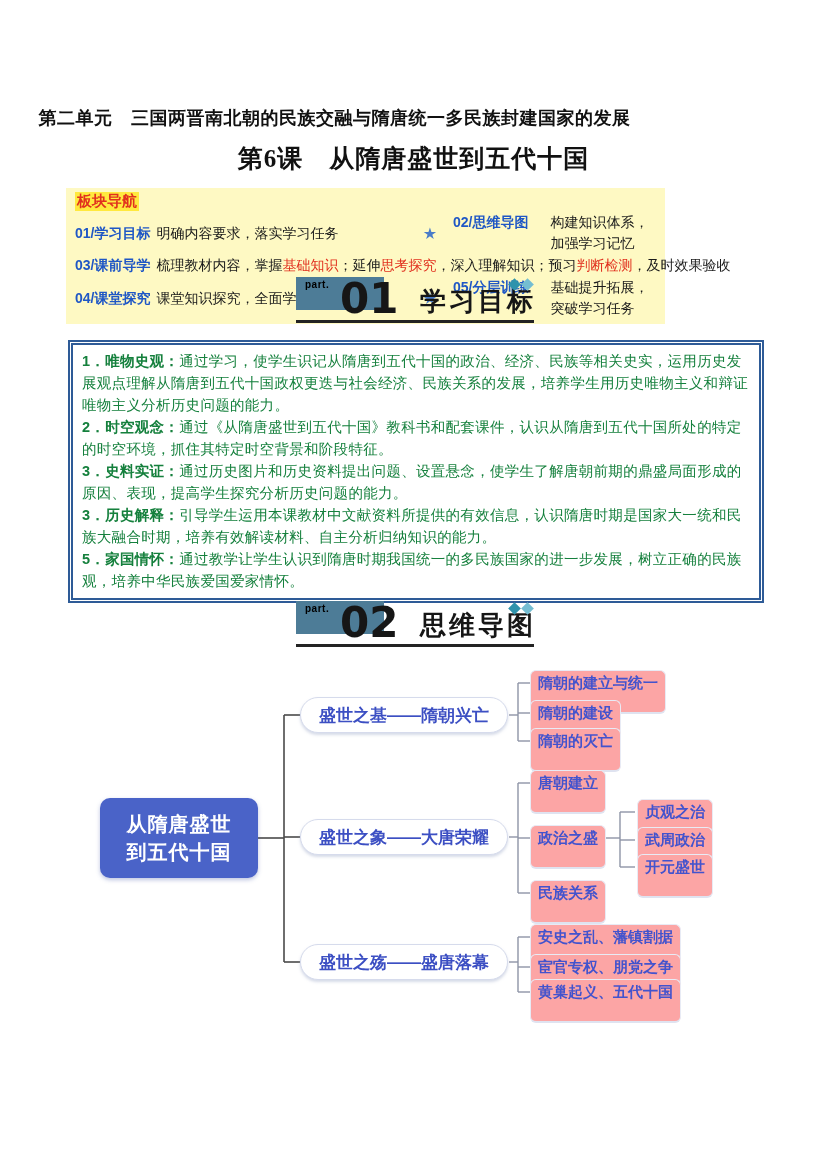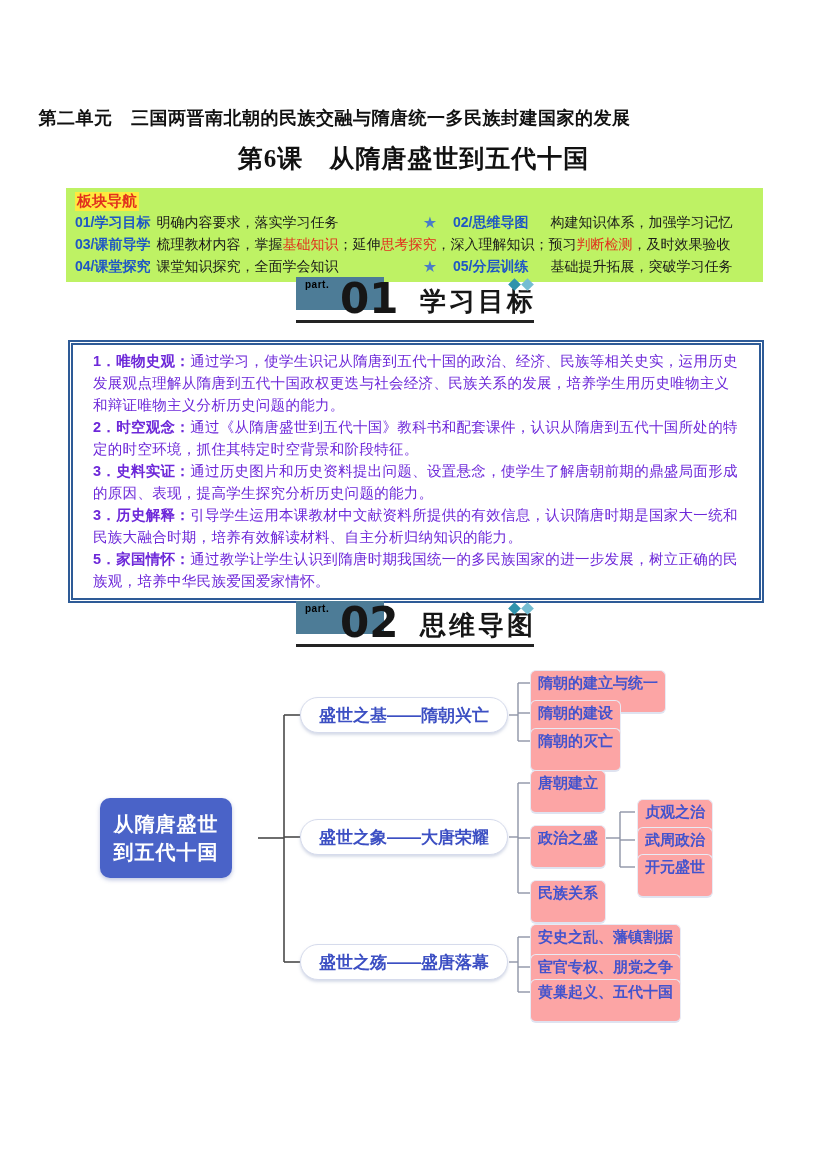--- a/index.html
+++ b/index.html
@@ -8,21 +8,21 @@
   .abs { position:absolute; }
 
   
   #unit-title { top:106px; left:0; width:669px; text-align:center;
     font-size:18px; font-weight:bold; color:#111; letter-spacing:.5px; }
   #lesson-title { top:142px; left:0; width:827px; text-align:center;
     font-family:"Liberation Serif","DejaVu Serif",serif;
     font-size:25px; font-weight:bold; color:#111; letter-spacing:1px; }
 
   
-  #nav-box { top:188px; left:66px; width:697px; background:#bef264;
+  #nav-box { top:188px; left:66px; width:599px; background:#fef9c3;
     padding:4px 9px 5px; font-size:14px; color:#1a1a1a; }
   .nav-title-badge { display:inline-block; background:#ffe93e; color:#e1301e;
     font-weight:bold; font-size:15px; padding:0 2px; }
   .nav-row { display:flex; align-items:center; line-height:21px; margin-top:1px; }
   .nav-label { color:#1f57c5; font-weight:bold; white-space:nowrap; margin-right:6px; }
   .pair-left { width:332px; display:flex; }
   .star-cell { width:46px; text-align:center; color:#4a7cc8; font-size:16px; }
   .pair-right { flex:1; display:flex; }
   .pair-right .nav-label { margin-right:22px; }
   .red { color:#e1301e; }
@@ -37,28 +37,28 @@
   .part-num { position:absolute; left:44px; top:-3px; font-size:42px; font-weight:bold;
     color:#161616; font-family:"DejaVu Sans",sans-serif; }
   .part-title { position:absolute; left:124px; top:7px; font-size:26px; font-weight:bold;
     color:#161616; letter-spacing:3px; white-space:nowrap; }
   .diamond { position:absolute; top:3px; width:9px; height:9px; transform:rotate(45deg); }
   .diamond.d1 { right:15px; background:#2f93ac; }
   .diamond.d2 { right:2px; background:#74bdd2; }
 
   
   #objectives-box { top:340px; left:68px; width:696px; border:5px double #2e5b97;
-    padding:5px 20px 6px; font-size:14.5px; line-height:22px; color:#6d28d9;
+    padding:5px 9px 6px; font-size:14.5px; line-height:22px; color:#15803d;
     letter-spacing:.3px; }
   .obj-item b { font-weight:bold; }
 
   
   #mindmap { top:660px; left:0; width:827px; height:360px; }
   #mm-svg { position:absolute; left:0; top:0; }
-  .root-node { position:absolute; left:100px; top:138px; width:132px; height:80px;
+  .root-node { position:absolute; left:100px; top:138px; width:158px; height:80px;
     background:#4a63c8; border-radius:10px; color:#fff; font-weight:bold;
     font-size:20px; display:flex; flex-direction:column; align-items:center;
     justify-content:center; line-height:28px; letter-spacing:1px;
     box-shadow:0 2px 4px rgba(70,90,170,.35); }
   .branch-pill { position:absolute; left:300px; width:208px; height:36px;
     background:#fff; border:1px solid #d6dbec; border-radius:18px;
     box-shadow:0 2px 3px rgba(165,175,205,.45);
     display:flex; align-items:center; justify-content:center;
     color:#3c4fc3; font-weight:bold; font-size:17px; white-space:nowrap; }
   #branch1 { top:37px; } #branch2 { top:159px; } #branch3 { top:284px; }

